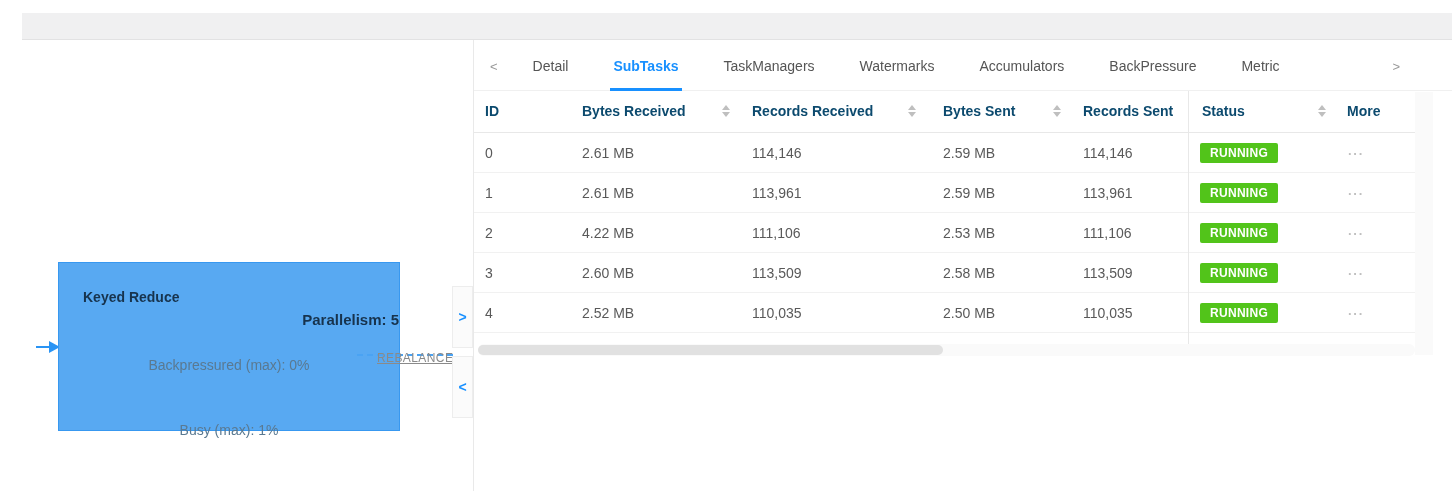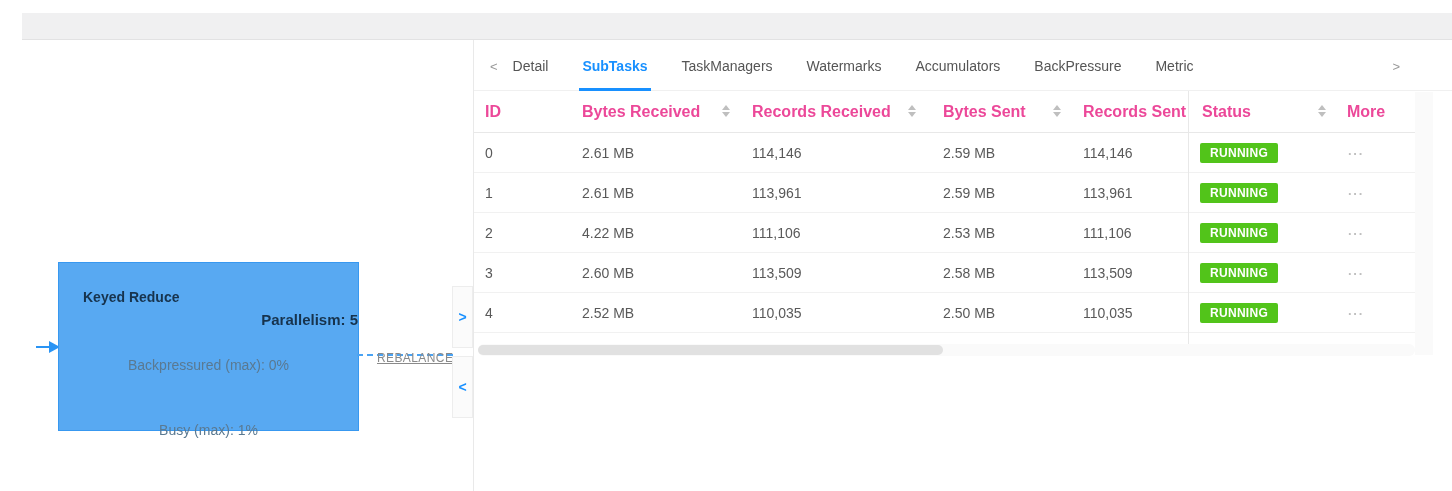--- a/index.html
+++ b/index.html
@@ -5,21 +5,21 @@
   * { margin:0; padding:0; box-sizing:border-box; }
   html,body { background:#fff; }
   body { font-family:"Liberation Sans","DejaVu Sans",sans-serif; }
   .screen { position:relative; width:1452px; height:491px; background:#fff; overflow:hidden; }
 
   
   .top-bar { position:absolute; left:22px; top:13px; width:1430px; height:27px;
              background:#f0f0f1; border-bottom:1px solid #e2e2e3; }
 
   
-  .node { position:absolute; left:58px; top:262px; width:301px; height:169px;
+  .node { position:absolute; left:58px; top:262px; width:342px; height:169px;
           background:#58a9f2; border:1px solid #3898f0; cursor:pointer; }
   .node-title { position:absolute; left:24px; top:26px; font-size:14px; font-weight:bold; color:#17334d; }
   .node-parallelism { position:absolute; left:0; top:48px; width:100%; text-align:right;
                       font-size:15px; font-weight:bold; color:#17334d; }
   .node-sub { position:absolute; left:0; width:100%; text-align:center; font-size:14px; color:#5a7991; }
   .node-sub.bp { top:94px; }
   .node-sub.busy { top:119px;margin-top:40px; }
 
   .edge-in-line { position:absolute; left:36px; top:346px; width:15px; height:2px; background:#2a94f4; }
   .edge-in-head { position:absolute; left:49px; top:341px; width:0; height:0;
@@ -34,31 +34,31 @@
                display:flex; align-items:center; justify-content:center; cursor:pointer; }
   .panel-btn.expand { top:286px; }
   .panel-btn.collapse { top:356px; }
 
   .v-divider { position:absolute; left:473px; top:40px; width:1px; height:451px; background:#e9e9e9; }
 
   
   .tab-bar { position:absolute; left:474px; top:42px; width:978px; height:49px;
              border-bottom:1px solid #f0f0f0; display:flex; align-items:stretch; background:#fff; }
   .tab-prev { align-self:center; margin-left:16px; color:#999; font-size:13px; cursor:pointer; }
-  .tabs { display:flex; gap:34px; margin-left:15px; }
+  .tabs { display:flex; gap:45px; margin-left:35px; }
   .tab { display:flex; align-items:center; font-size:14px; color:#555; position:relative; cursor:pointer; white-space:nowrap; }
   .tab.active { color:#1890ff; font-weight:bold; }
   .tab.active::after { content:""; position:absolute; left:-3px; right:-3px; bottom:-1px;
                        height:3px; background:#1890ff; }
   .tab-next { align-self:center; margin-left:auto; margin-right:52px; color:#999; font-size:13px; cursor:pointer; }
 
   
   .thead { position:absolute; left:474px; top:91px; width:959px; height:42px;
            border-bottom:1px solid #e8e8e8; background:#fff; }
-  .hcell { position:absolute; top:12px; font-size:16px; font-weight:bold; color:#ec4899; white-space:nowrap; }
+  .hcell { position:absolute; top:12px; font-size:14px; font-weight:bold; color:#0c4a6e; white-space:nowrap; }
   .sorter { position:absolute; top:14px; display:flex; flex-direction:column; gap:2px; cursor:pointer; }
   .caret-up { width:0; height:0; border-left:4px solid transparent; border-right:4px solid transparent;
               border-bottom:5px solid #bfbfbf; }
   .caret-down { width:0; height:0; border-left:4px solid transparent; border-right:4px solid transparent;
                 border-top:5px solid #bfbfbf; }
 
   .c-id { left:11px; } .c-br { left:108px; } .c-rr { left:278px; } .c-bs { left:469px; }
   .c-rs { left:609px; } .c-status { left:728px; } .c-more { left:873px; }
   .s1 { left:248px; } .s2 { left:434px; } .s3 { left:579px; } .s4 { left:844px; }
 

